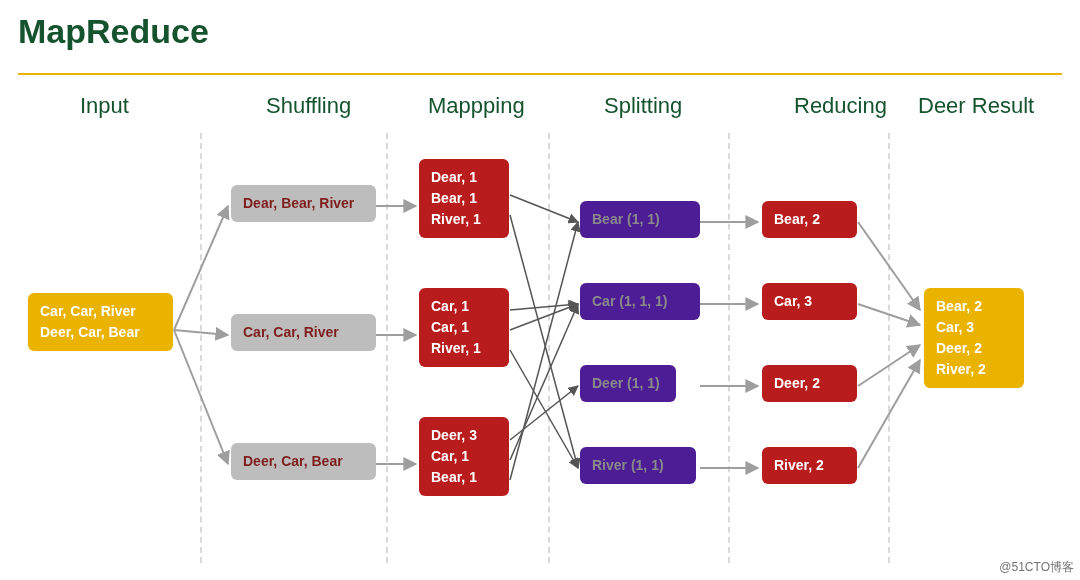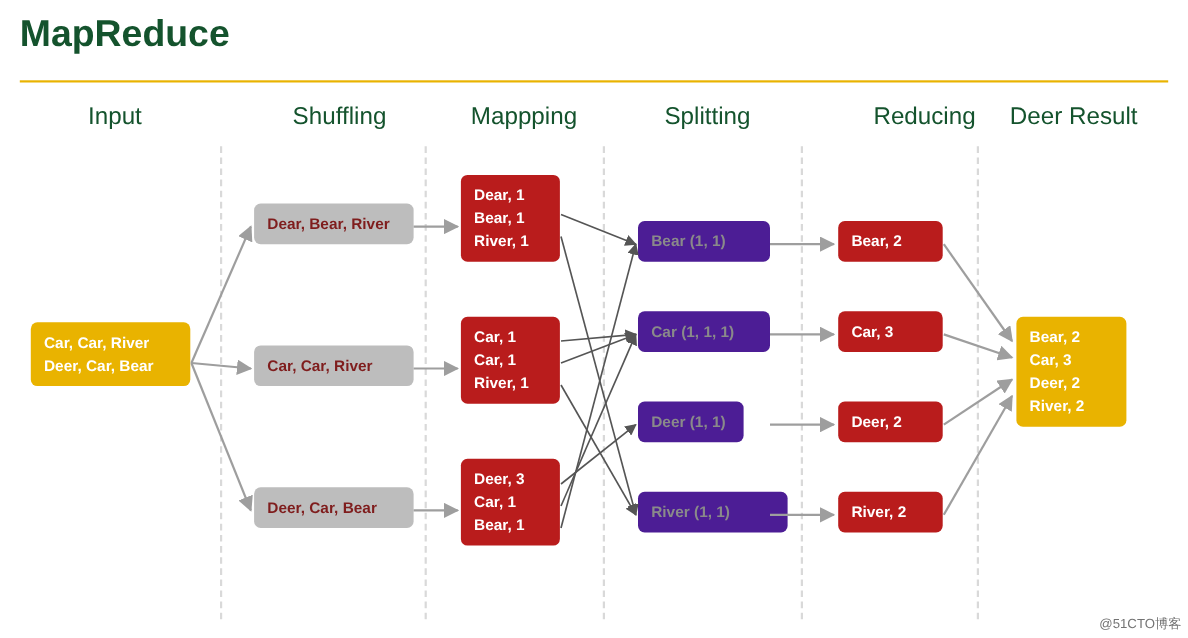--- a/index.html
+++ b/index.html
@@ -75,21 +75,21 @@
 
     <div class="box shuf" style="left:562px;top:108px;width:120px">
         <span class="ln">Bear (1, 1)</span>
       </div>
     <div class="box shuf" style="left:562px;top:190px;width:120px">
         <span class="ln">Car (1, 1, 1)</span>
       </div>
     <div class="box shuf" style="left:562px;top:272px;width:96px">
         <span class="ln">Deer (1, 1)</span>
       </div>
-    <div class="box shuf" style="left:562px;top:354px;width:136px">
+    <div class="box shuf" style="left:562px;top:354px;width:116px">
         <span class="ln">River (1, 1)</span>
       </div>
 
     <div class="box teal" style="left:744px;top:108px;width:95px">
         <span class="ln">Bear, 2</span>
       </div>
     <div class="box teal" style="left:744px;top:190px;width:95px">
         <span class="ln">Car, 3</span>
       </div>
     <div class="box teal" style="left:744px;top:272px;width:95px">

